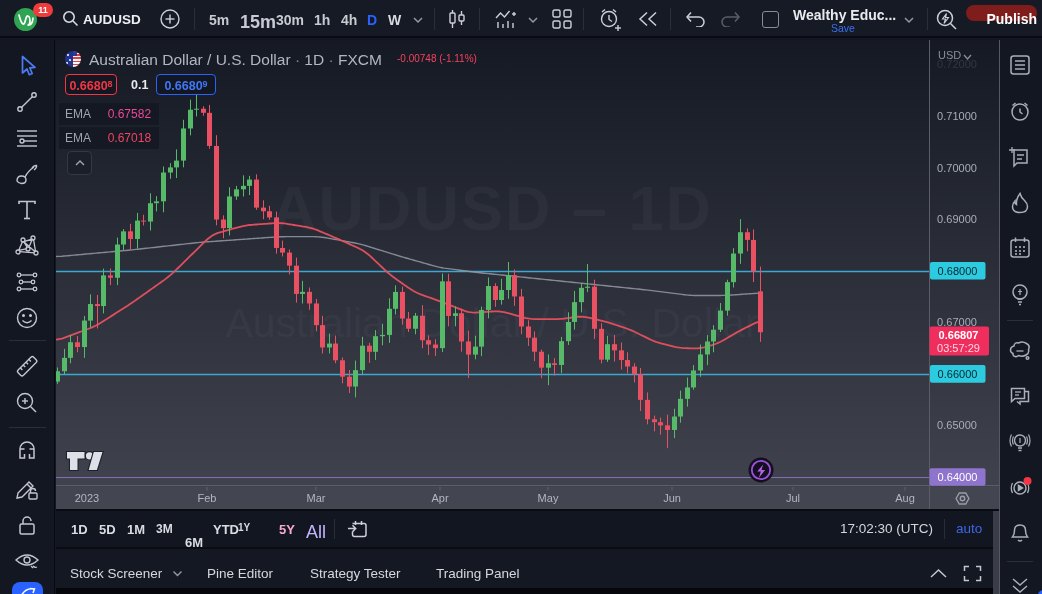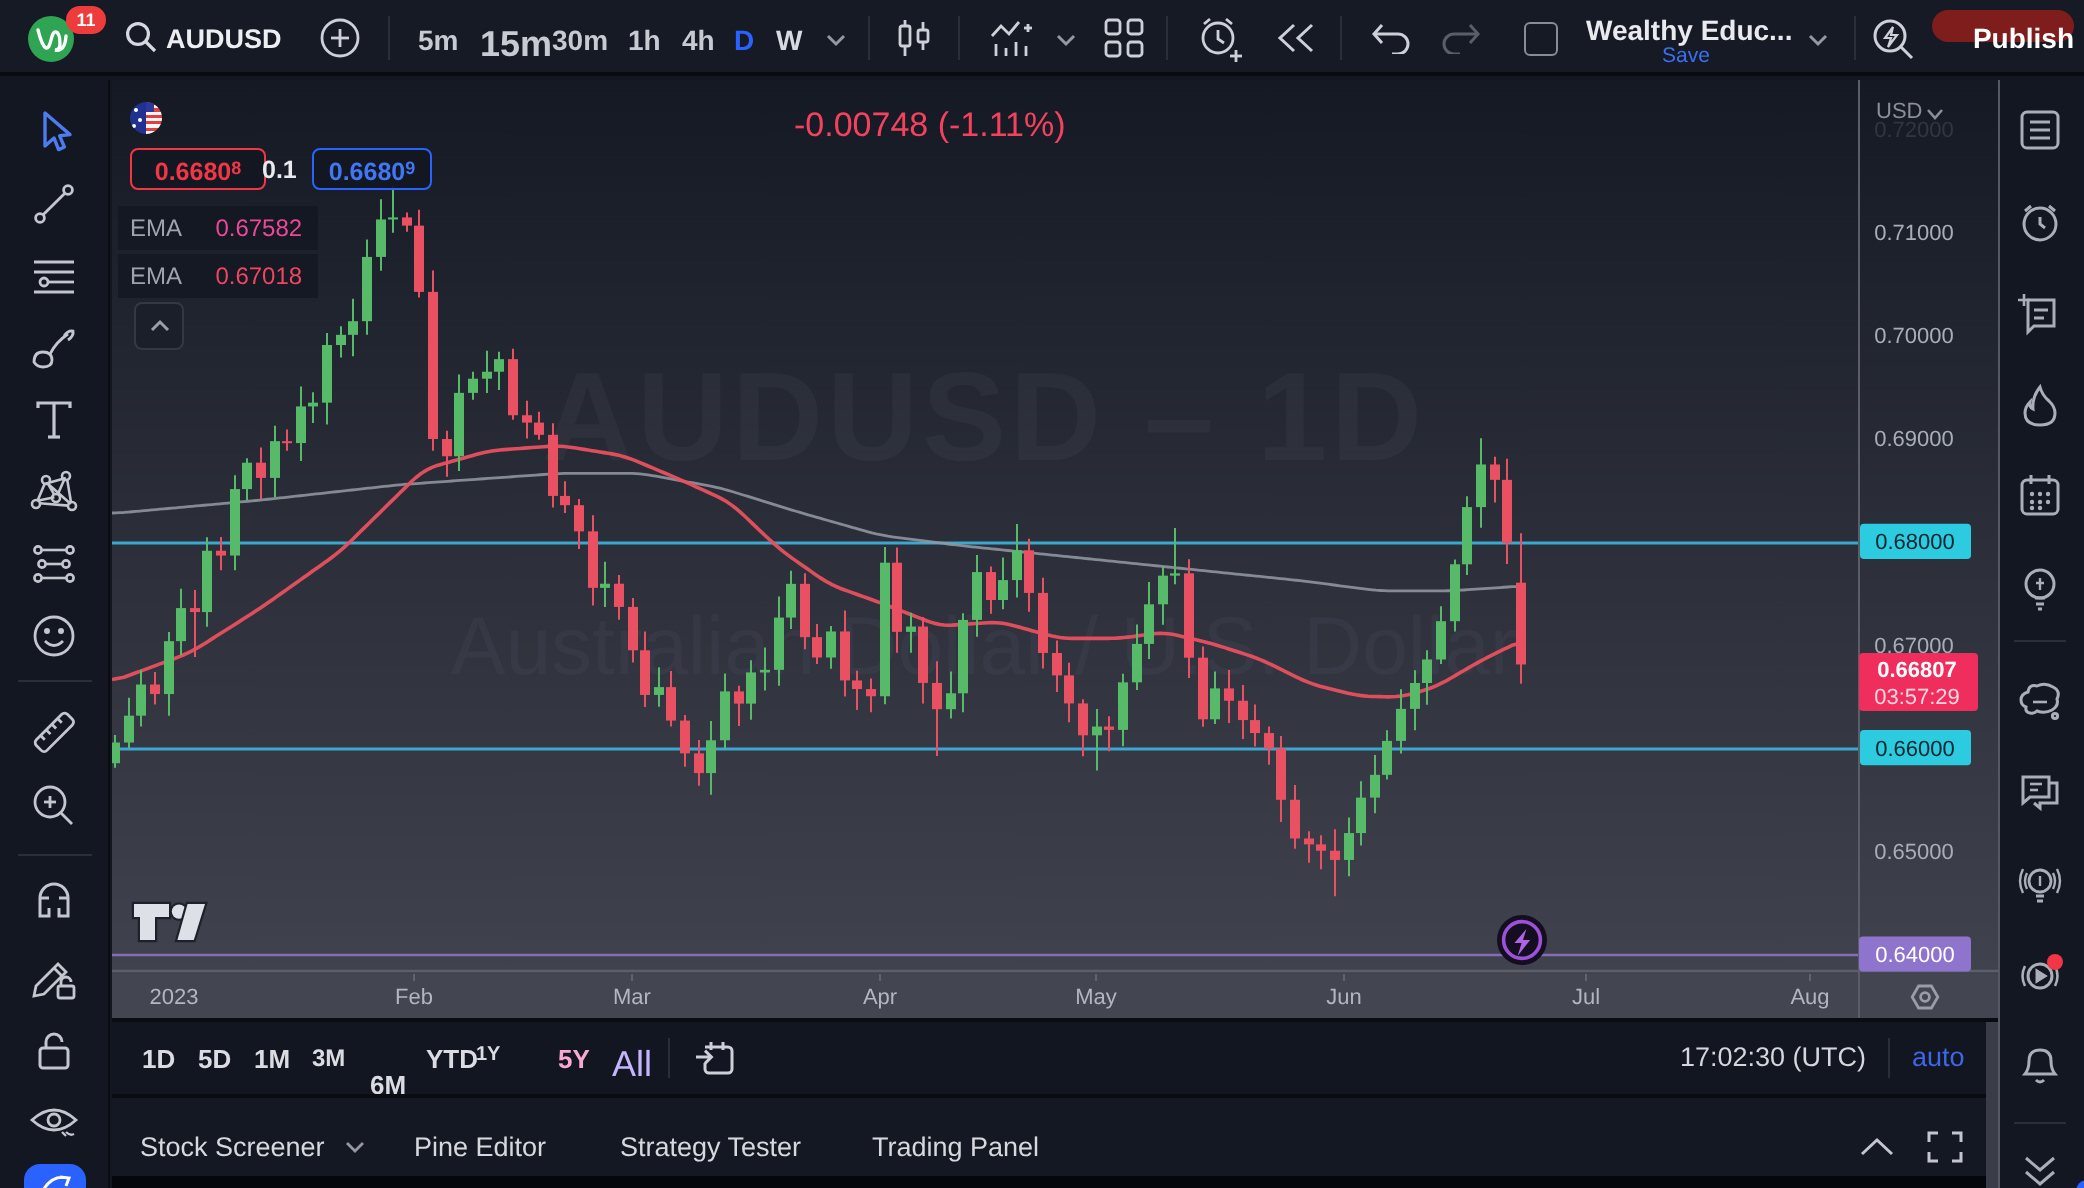--- a/index.html
+++ b/index.html
@@ -512,22 +512,23 @@
 </g>
 </svg>
 <div class="abs" style="left:65px;top:51px;width:16px;height:16px;border-radius:50%;overflow:hidden">
       <div class="abs" style="left:0;top:0;width:8px;height:16px;background:#20318f"></div>
       <div class="abs" style="left:8px;top:0;width:8px;height:16px;background:repeating-linear-gradient(#e04040 0 1.6px,#f5f6f8 1.6px 3.2px)"></div>
       <div class="abs" style="left:8px;top:0;width:4px;height:5px;background:#2a3a9a"></div>
       <div class="abs" style="left:2px;top:3px;width:2px;height:2px;background:#fff;border-radius:50%"></div>
       <div class="abs" style="left:4px;top:8px;width:2px;height:2px;background:#fff;border-radius:50%"></div>
       <div class="abs" style="left:1px;top:11px;width:2px;height:2px;background:#fff;border-radius:50%"></div>
     </div>
-<div class="txt" style="left:397px;top:52.5px;font-size:17px;color:#f4425e">-0.00748 (-1.11%)</div>
-<div class="abs" style="left:65px;top:74px;width:68px;height:21px;background:rgba(19,23,34,0.95);border:1px solid #f23645;border-radius:4px;color:#f23645;font-size:12.5px;font-weight:bold;text-align:center;line-height:19px">0.6680<span style="font-size:9px;vertical-align:3px">8</span></div>
+<div class="txt" style="left:89px;top:51px;font-size:15.5px;color:#b2b6c0">Australian Dollar / U.S. Dollar <span style="color:#868b96">·</span> 1D <span style="color:#868b96">·</span> FXCM</div>
+<div class="txt" style="left:397px;top:52.5px;font-size:10px;color:#f4425e">-0.00748 (-1.11%)</div>
+<div class="abs" style="left:65px;top:74px;width:52px;height:21px;background:rgba(19,23,34,0.95);border:1px solid #f23645;border-radius:4px;color:#f23645;font-size:12.5px;font-weight:bold;text-align:center;line-height:19px">0.6680<span style="font-size:9px;vertical-align:3px">8</span></div>
 <div class="txt" style="left:131px;top:78px;font-size:12.5px;font-weight:bold;color:#e8eaee">0.1</div>
 <div class="abs" style="left:156px;top:74px;width:60px;height:21px;background:rgba(19,23,34,0.95);border:1px solid #2962ff;border-radius:4px;color:#4176f5;font-size:12.5px;font-weight:bold;text-align:center;line-height:19px">0.6680<span style="font-size:9px;vertical-align:3px">9</span></div>
 <div class="abs" style="left:59px;top:103px;width:100px;height:22px;background:rgba(19,23,34,0.85)"></div>
 <div class="txt" style="left:65px;top:107px;font-size:12px;color:#9ea3ad">EMA <span style="margin-left:14px;color:#ec4899">0.67582</span></div>
 <div class="abs" style="left:59px;top:127px;width:100px;height:22px;background:rgba(19,23,34,0.85)"></div>
 <div class="txt" style="left:65px;top:131px;font-size:12px;color:#9ea3ad">EMA <span style="margin-left:14px;color:#ef4560">0.67018</span></div>
 <div class="abs" style="left:67px;top:151px;width:25px;height:24px;background:#1b1f2a;border:1px solid #333844;border-radius:4px"></div>
 <svg style="position:absolute;left:74px;top:159px;" width="12" height="8" viewBox="0 0 12 8">
       <path d="M2 6 l4 -4 l4 4" stroke="#9aa0aa" stroke-width="1.5" fill="none"></path>
     </svg>

